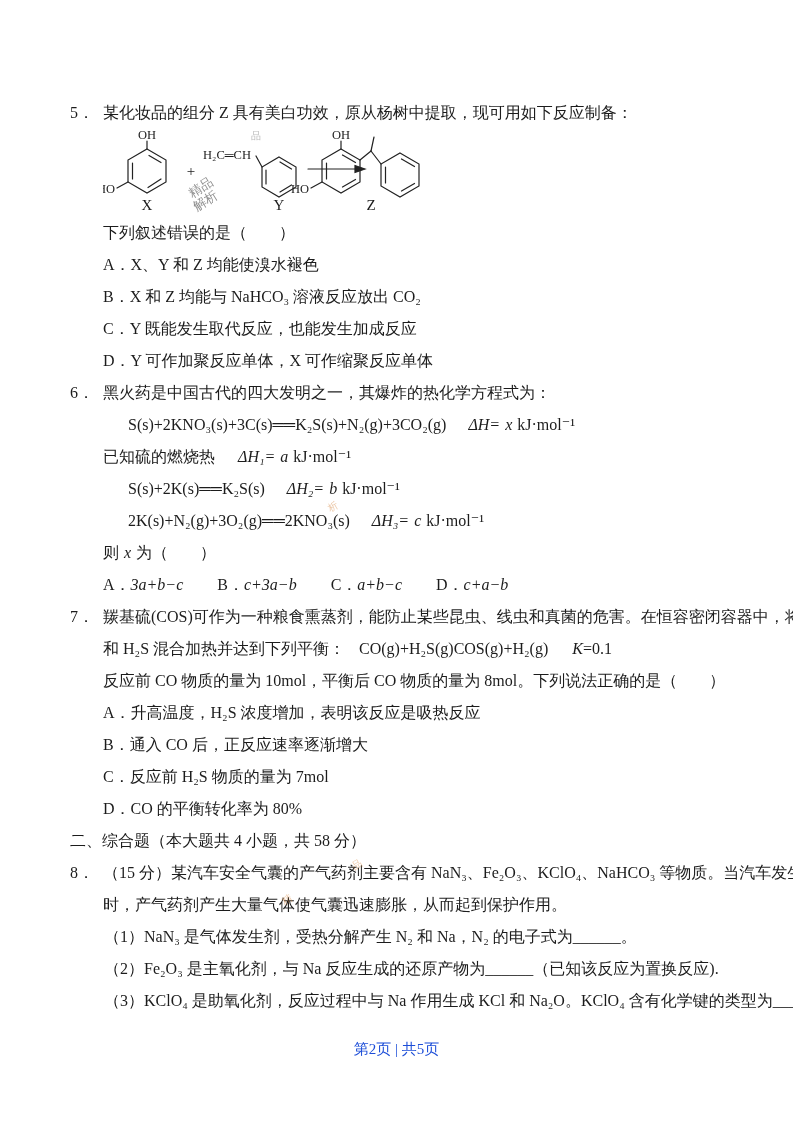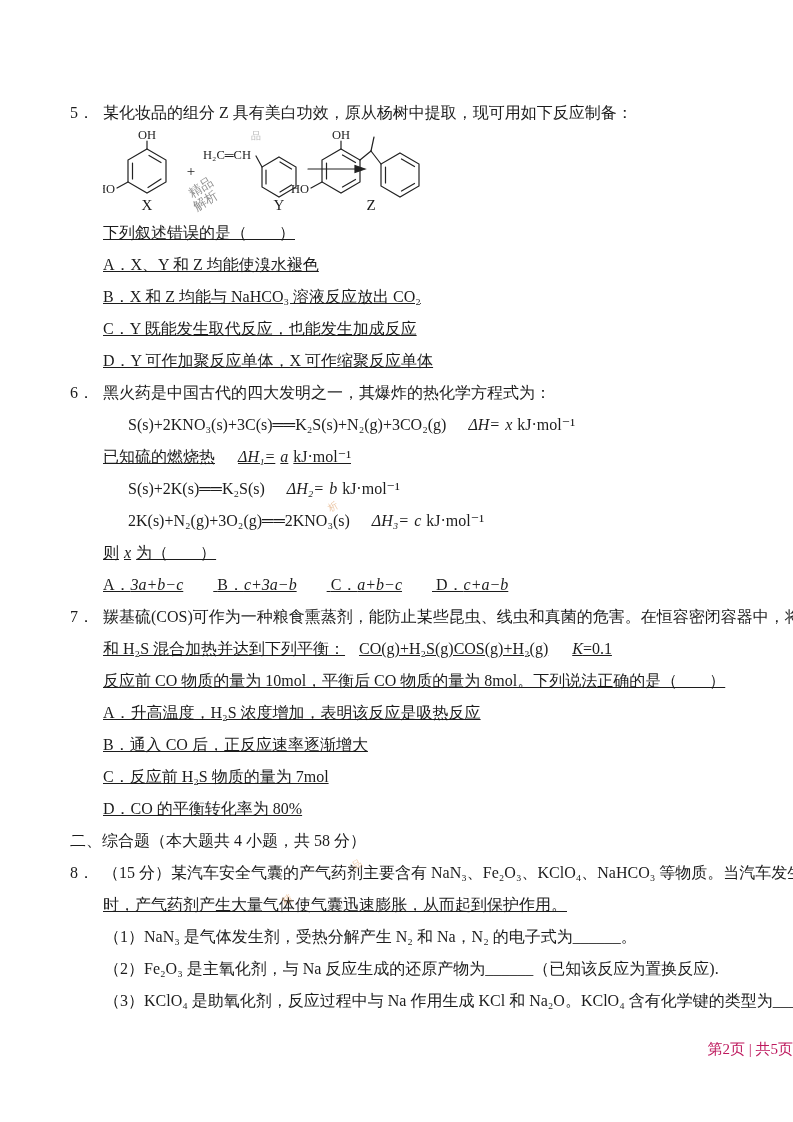--- a/index.html
+++ b/index.html
@@ -7,41 +7,41 @@
     position:relative;
     width:793px;height:1122px;
     background:#ffffff;
     font-family:"Liberation Serif","DejaVu Serif",serif;
     font-size:16px;color:#1c1c1c;
     overflow:hidden;
   }
   .content{position:absolute;left:70px;top:97px;width:690px;}
   .line{line-height:32px;height:32px;white-space:nowrap;}
   .qnum{display:inline-block;min-width:33px;}
-  .ind1{margin-left:33px;text-decoration:underline;}
+  .ind1{margin-left:33px;}
   .ind2{margin-left:58px;}
   .ind3{margin-left:34px;}
   .it{font-style:italic;}
   .dh{margin-left:22px;}
   .dh .var{margin-left:5px;}
   .dh .unit{margin-left:5px;}
   .stem-var{margin:0 5px;}
   .opt{margin-right:30px;margin-top:28px;}
   .q7eq{margin-left:14px;}
   .kgroup{margin-left:24px;}
   .diagram{height:88px;margin-left:33px;position:relative;}
   .diagram svg{display:block;}
   .diagram svg text{font-family:"Liberation Serif","DejaVu Serif",serif;fill:#1a1a1a;}
   .struct-label{font-size:15px;}
   .atom-label{font-size:12.5px;}
   .wm{fill:#cc7a7a;opacity:0.5;font-size:13px;}
   .wm2{fill:#cc7a7a;opacity:0.32;font-size:10px;}
   .footer{
     position:absolute;left:0;right:0;top:1040px;
-    text-align:right;font-size:15px;color:#be185d;font-family:Liberation Serif, serif;
+    text-align:center;font-size:15px;color:#1d4ed8;font-family:Liberation Serif, serif;
   }
   .artifact{
     position:absolute;font-size:10px;color:#d4863f;opacity:0.45;
     transform:rotate(-30deg);
   }
   .a1{left:328px;top:500px;}
   .a2{left:352px;top:858px;}
   .a3{left:282px;top:893px;}
 </style>
 </head>

